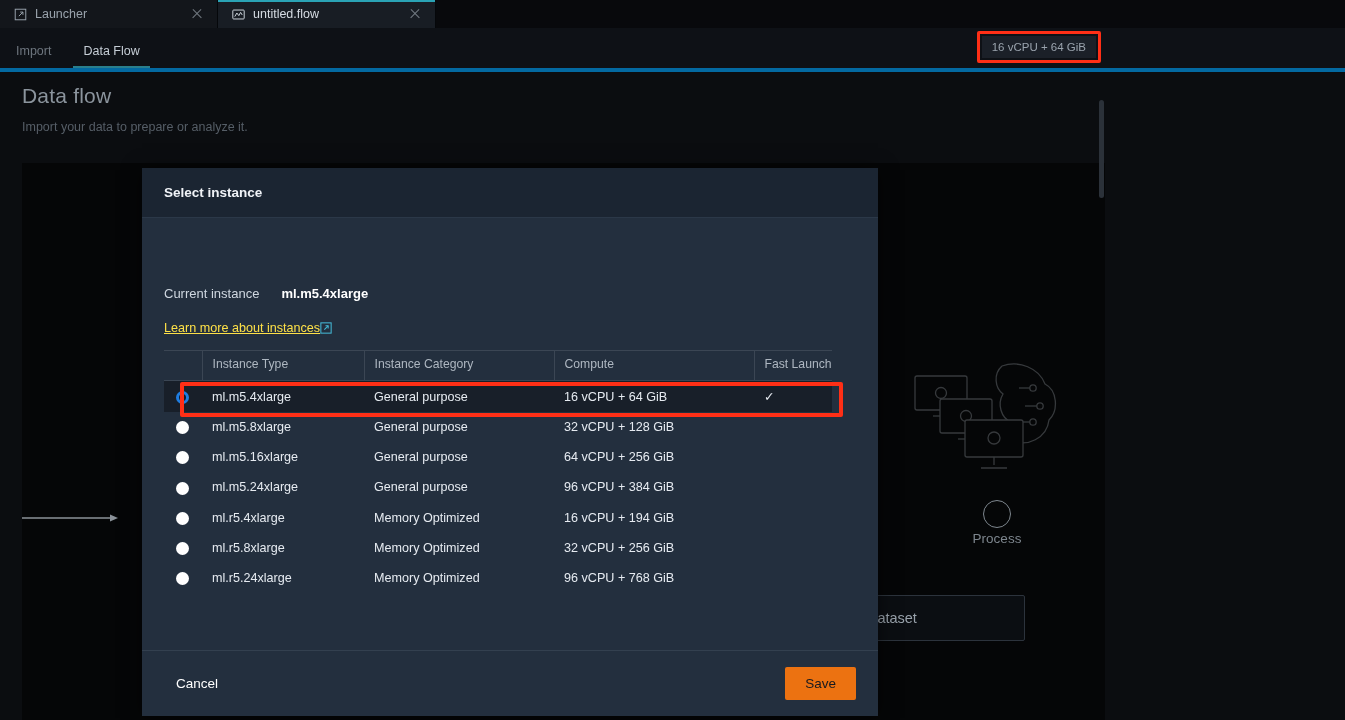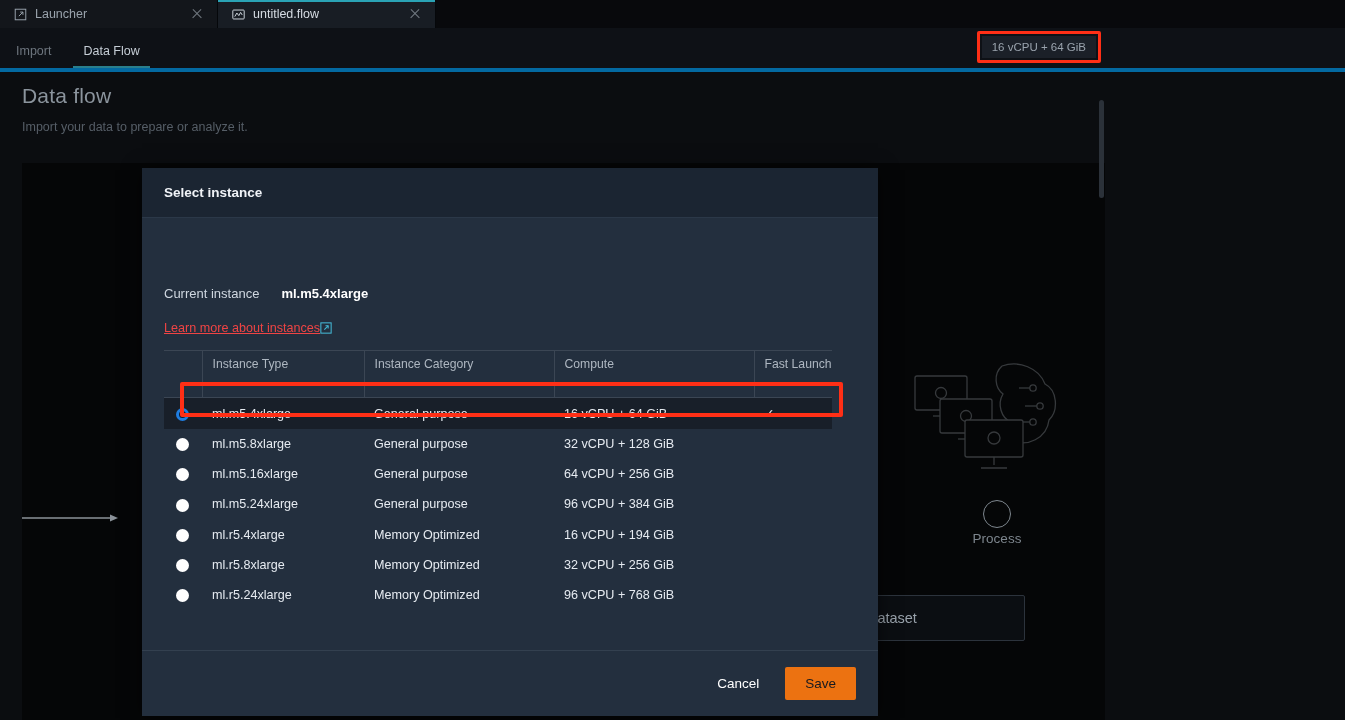--- a/index.html
+++ b/index.html
@@ -116,28 +116,28 @@
   .modal-body { flex: 1 1 auto; padding: 0 22px; overflow: hidden; }
 
   .cur-row { display: flex; gap: 22px; align-items: baseline; padding-top: 68px; }
   .cur-label { font-size: 13px; color: #cfd7e0; }
   .cur-value { font-size: 13px; color: #ffffff; font-weight: bold; }
 
   .desc { margin-top: 22px; font-size: 12.6px; line-height: 1.55; color: #dfe5ec; max-width: 596px; }
 
   .learn {
     margin-top: 20px; display: inline-flex; align-items: center; 
-    font-size: 12.6px; color: #ef4444;
+    font-size: 12.6px; color: #fde047;
   }
   .ext-icon { width: 12px; height: 12px; display: block; }
 
   table.itbl { margin-top: 14px; width: 668px; border-collapse: collapse; }
   table.itbl th {
     text-align: left; font-size: 12.2px; font-weight: 400; color: #aeb7c1;
-    padding: 6px 0 26px 0; border-bottom: 1px solid #3b4654;
+    padding: 6px 0 9px 0; border-bottom: 1px solid #3b4654;
     border-left: 1px solid #3b4654; border-top: 1px solid #3b4654;
     padding-left: 10px;
   }
   table.itbl th.c-radio { border-left: none; width: 38px; padding-left: 0; }
   table.itbl th.c-type { width: 162px; }
   table.itbl th.c-cat  { width: 190px; }
   table.itbl th.c-comp { width: 200px; }
   table.itbl th.c-fast { width: 78px; }
   table.itbl td {
     font-size: 12.6px; color: #e6ebf1; padding: 8px 0 8px 10px; height: 28px;
@@ -156,21 +156,21 @@
   .check { font-size: 15px; color: #ffffff; }
 
   
   .row-highlight {
     position: absolute; left: 180px; top: 382px; width: 663px; height: 35px;
     border: 4px solid #ff2f16; border-radius: 2px; pointer-events: none;
   }
 
   .modal-footer {
     height: 66px; border-top: 1px solid #33404f;
-    display: flex; align-items: center; justify-content: flex-end;
+    display: flex; align-items: center; justify-content: space-between;
     gap: 14px; padding: 12px 22px;
   }
   .btn-cancel {
     background: transparent; border: none; color: #ffffff; font-size: 13.5px;
     padding: 8px 12px; font-family: inherit;
   }
   .btn-save {
     background: #ec7211; border: none; color: #16191f; font-size: 13.5px;
     padding: 9px 20px; font-family: inherit; border-radius: 2px;
   }

